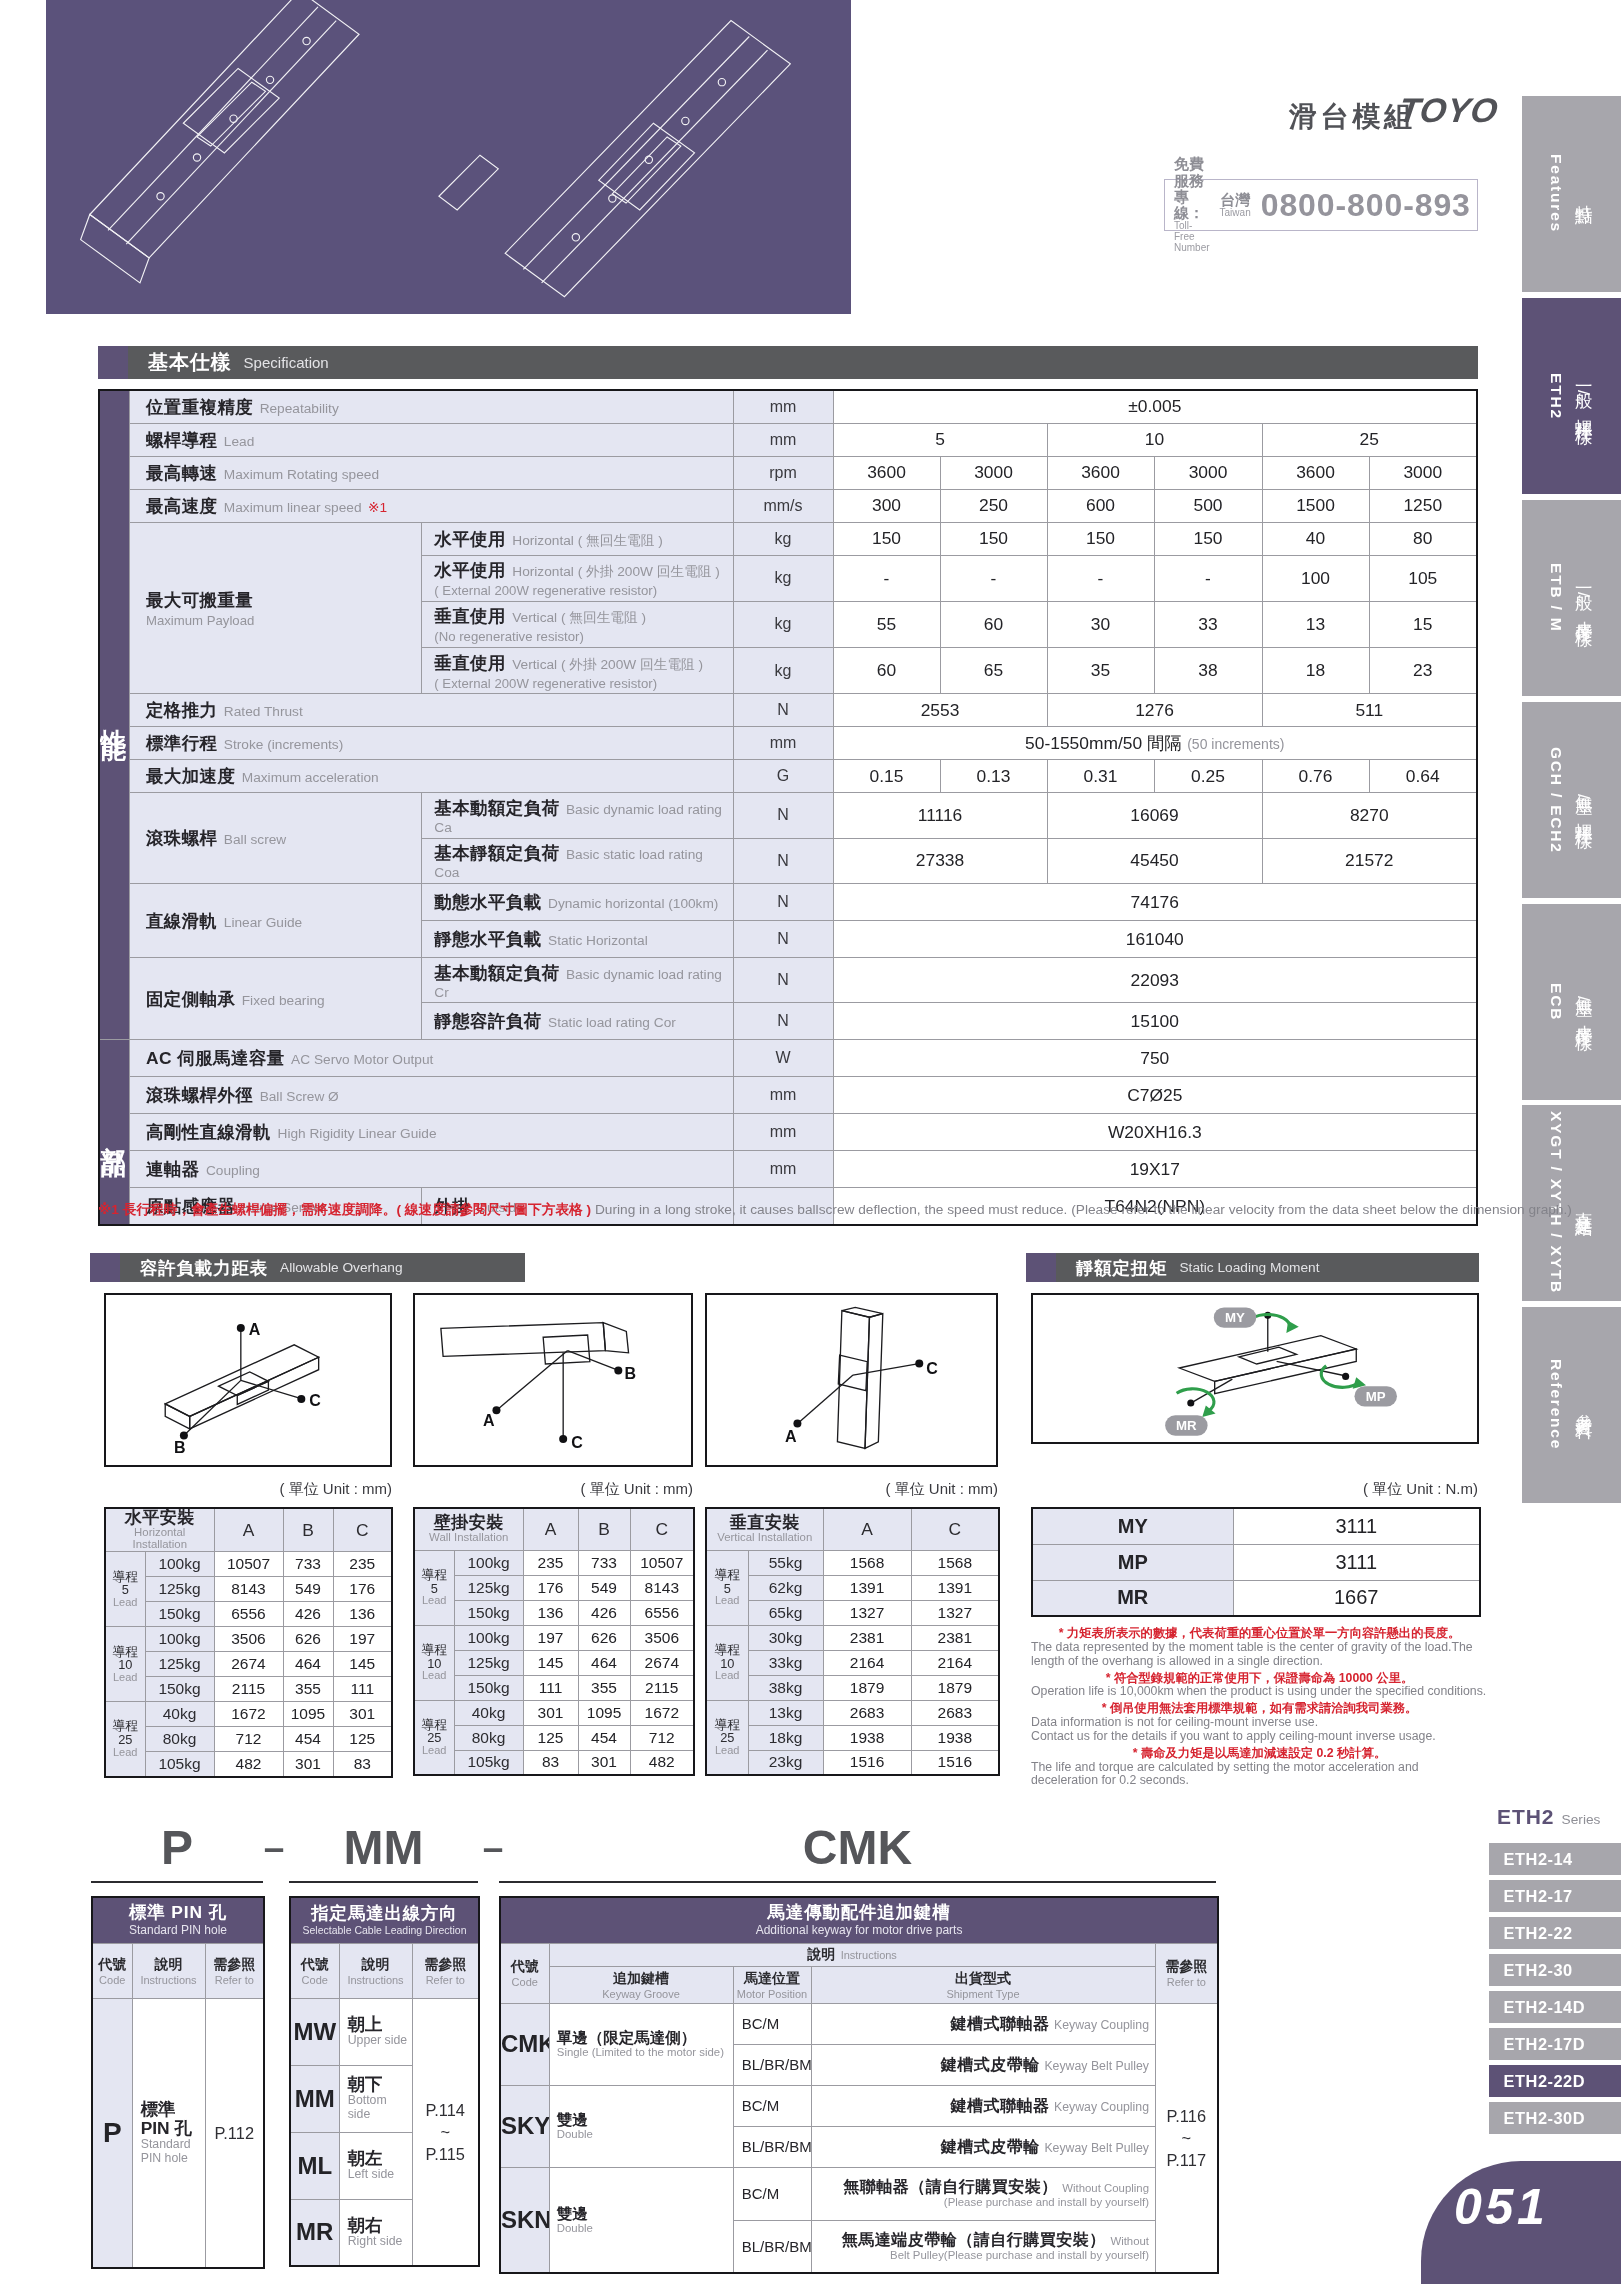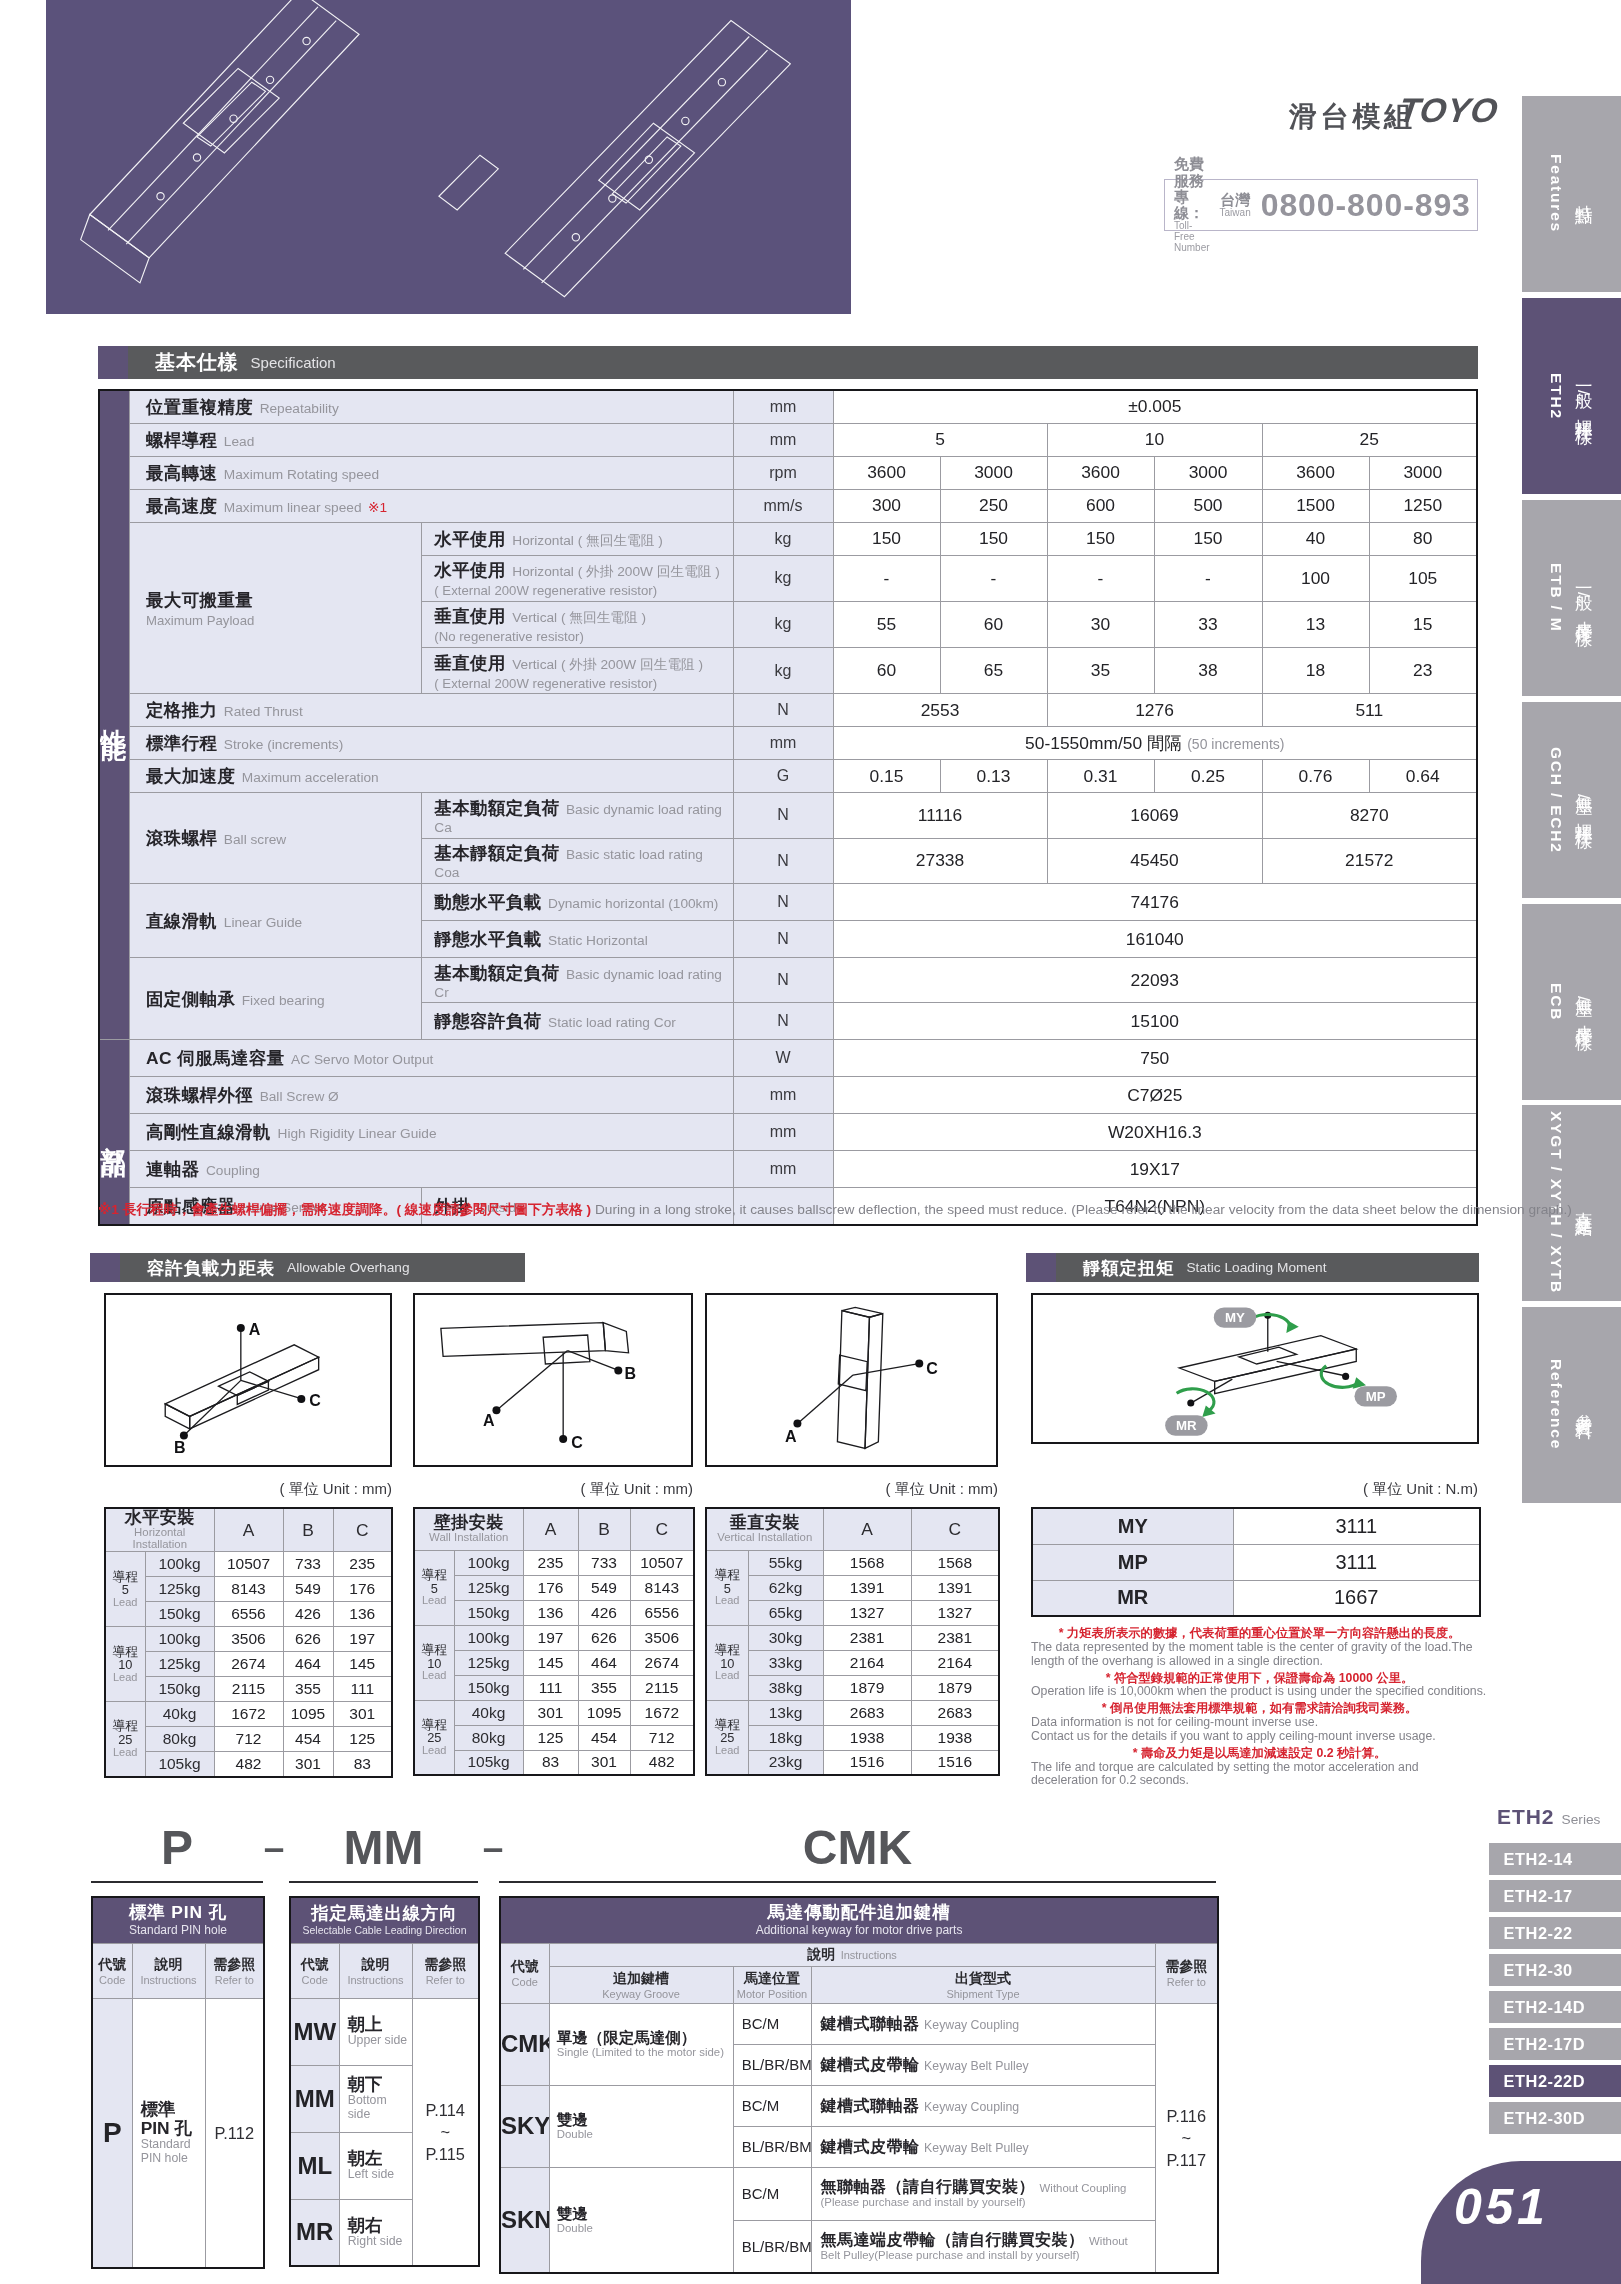--- a/index.html
+++ b/index.html
@@ -18,21 +18,21 @@
 
   
   .tab{left:1522px;width:99px;height:196px;background:#a7a6ac;display:flex;justify-content:center;align-items:center;gap:6.4px;}
   .tab.active{background:#5d5276;}
   .tcode{writing-mode:vertical-rl;color:#fff;font-weight:700;font-size:15.5px;letter-spacing:1.8px;}
   .tzh{writing-mode:vertical-rl;color:#fff;font-size:17.4px;letter-spacing:2.7px;}
 
   
   .secbar{display:flex;align-items:stretch;}
   .secbar .acc{width:30px;background:#5d5276;}
-  .secbar .bartxt{flex:1;background:#595a5c;display:flex;align-items:center;padding-left:27px;gap:12px;}
+  .secbar .bartxt{flex:1;background:#595a5c;display:flex;align-items:center;padding-left:20px;gap:12px;}
   .b-zh{color:#fff;font-size:20px;font-weight:700;letter-spacing:0.9px;white-space:nowrap;}
   .b-en{color:#e3e3e6;font-size:15px;white-space:nowrap;}
   .secbar.small .b-zh{font-size:17.4px;}
   .secbar.small .b-en{font-size:13.7px;}
 
   
   table.gtable{border-collapse:collapse;table-layout:fixed;border:2.3px solid #17171a;background:#fff;}
   .gtable td{border:0.9px solid #9b9ba1;padding:0;vertical-align:middle;text-align:center;overflow:hidden;}
   td.lv{background:#e4e6f2;}
   td.lab{text-align:left;padding:2.7px 4.6px 2.7px 16.4px;background:#e4e6f2;}
@@ -88,21 +88,21 @@
   .oc-en{display:block;font-size:11px;color:#95959c;}
   tr.oph{height:46px;} tr.opch{height:55px;} tr.obr{height:67px;} tr.oar{height:270px;}
   td.codecell{background:#e4e6f2;font-size:24px;font-weight:700;color:#232327;margin-left:9px;}
   td.codecell.pbig{font-size:28px;}
   .dzh{display:block;font-size:17.4px;font-weight:600;color:#26252a;}
   .den{display:block;font-size:12.3px;color:#95959c;}
   td.descc{text-align:left;padding-left:8.2px;background:#fff;line-height:1.12;}
   td.referc{font-size:16.4px;color:#2f2f34;line-height:1.35;background:#fff;}
   tr.kh1{height:23px;} tr.kh2{height:37px;margin-top:42px;} tr.kr1{height:41px;} tr.kr2{height:53px;}
   td.kpos{font-size:15px;text-align:left;padding-left:8.2px;background:#fff;color:#26252a;}
-  td.kship{text-align:left;padding:2.7px 5.5px 2.7px 9px;background:#fff;line-height:1.12;}
+  td.kship{text-align:right;padding:2.7px 5.5px 2.7px 9px;background:#fff;line-height:1.12;}
   td.kship .zh{font-size:16px;}
   td.kship .en{font-size:12.3px;margin-left:4.6px;}
   td.kgroove{text-align:left;padding-left:7.3px;background:#fff;line-height:1.1;}
   td.kgroove .dzh{font-size:15.5px;}
   td.kgroove .den{font-size:11.4px;}
 
   
   .series-title{left:1497px;top:1805px;white-space:nowrap;}
   .st-name{font-size:21px;font-weight:800;color:#5d5276;letter-spacing:0.9px;}
   .st-suffix{font-size:13.7px;color:#8f8f96;margin-left:7.3px;}

